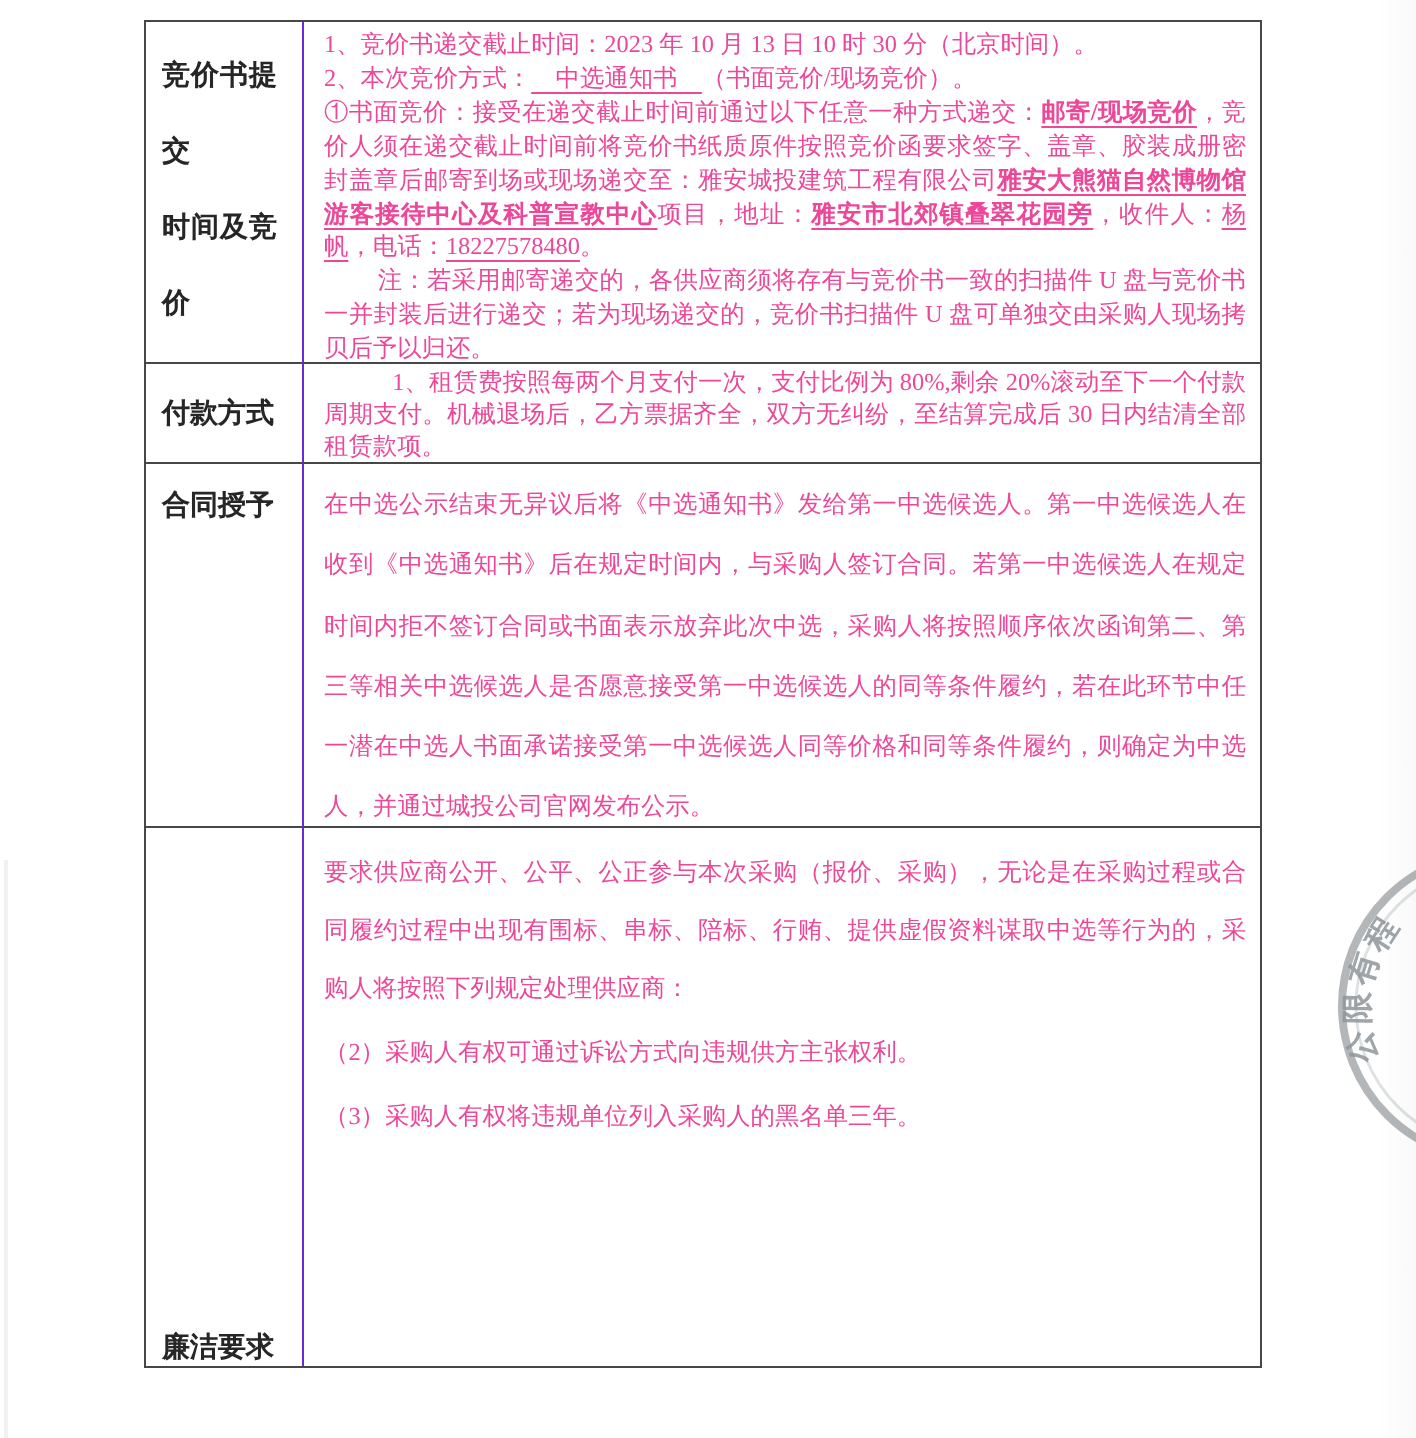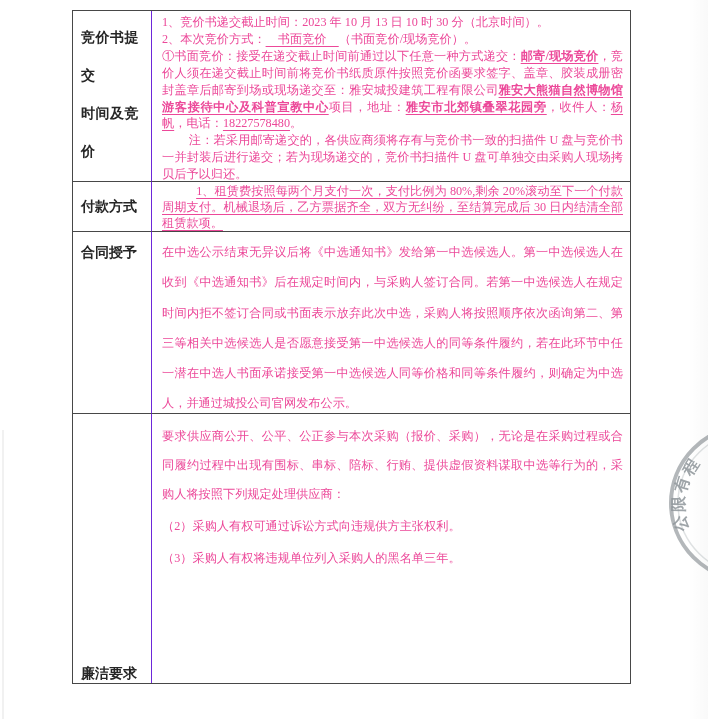--- a/index.html
+++ b/index.html
@@ -42,21 +42,21 @@
   .content-r2{padding-top:1px;}
   .content-r3{padding-top:5px;}
   .content-r4{padding-top:8px;}
 
   .para{
     margin:0;text-align:justify;
     font-size:12.2px;color:#ec4899;
     text-underline-offset:2.5px;
   }
   .content-r1 .para{line-height:16.9px;}
-  .content-r2 .para{line-height:16px;text-decoration:underline;}
+  .content-r2 .para{line-height:16px;}
   .content-r3 .para{line-height:30.3px;}
   .content-r4 .para{line-height:29px;}
   .content-r4 .para + .para{margin-top:3px;}
   .indent-2{text-indent:2.2em;}
   .indent-3{text-indent:2.8em;}
   .para .u{text-decoration:underline;}
   .para .b{font-weight:bold;}
 
   .seal{position:absolute;left:640px;top:424px;width:160px;height:170px;}
   .seal text{
@@ -69,21 +69,21 @@
 
 <div class="page">
 
   <div class="doc-table">
 
     <div class="cell hdr hdr-r1 rowline">竞价书提交
 时间及竞价
 方式</div>
     <div class="cell content content-r1 rowline">
       <p class="para"><span>1、竞价书递交截止时间：2023 年 10 月 13 日 10 时 30 分（北京时间）。</span></p>
-      <p class="para"><span>2、本次竞价方式：</span><span class="u">　书面竞价　</span><span>（书面竞价/现场竞价）。</span></p>
+      <p class="para"><span>2、本次竞价方式：</span><span class="u">　中选通知书　</span><span>（书面竞价/现场竞价）。</span></p>
       <p class="para"><span>①书面竞价：接受在递交截止时间前通过以下任意一种方式递交：</span><span class="u b">邮寄/现场竞价</span><span>，竞价人须在递交截止时间前将竞价书纸质原件按照竞价函要求签字、盖章、胶装成册密封盖章后邮寄到场或现场递交至：雅安城投建筑工程有限公司</span><span class="u b">雅安大熊猫自然博物馆游客接待中心及科普宣教中心</span><span>项目，地址：</span><span class="u b">雅安市北郊镇叠翠花园旁</span><span>，收件人：</span><span class="u">杨帆</span><span>，电话：</span><span class="u">18227578480</span><span>。</span></p>
       <p class="para indent-2"><span>注：若采用邮寄递交的，各供应商须将存有与竞价书一致的扫描件 U 盘与竞价书一并封装后进行递交；若为现场递交的，竞价书扫描件 U 盘可单独交由采购人现场拷贝后予以归还。</span></p>
     </div>
 
     <div class="cell hdr hdr-r2 rowline">
       <span>付款方式</span>
     </div>
     <div class="cell content content-r2 rowline">
       <p class="para indent-3"><span>1、租赁费按照每两个月支付一次，支付比例为 80%,剩余 20%滚动至下一个付款周期支付。机械退场后，乙方票据齐全，双方无纠纷，至结算完成后 30 日内结清全部租赁款项。</span></p>
     </div>

